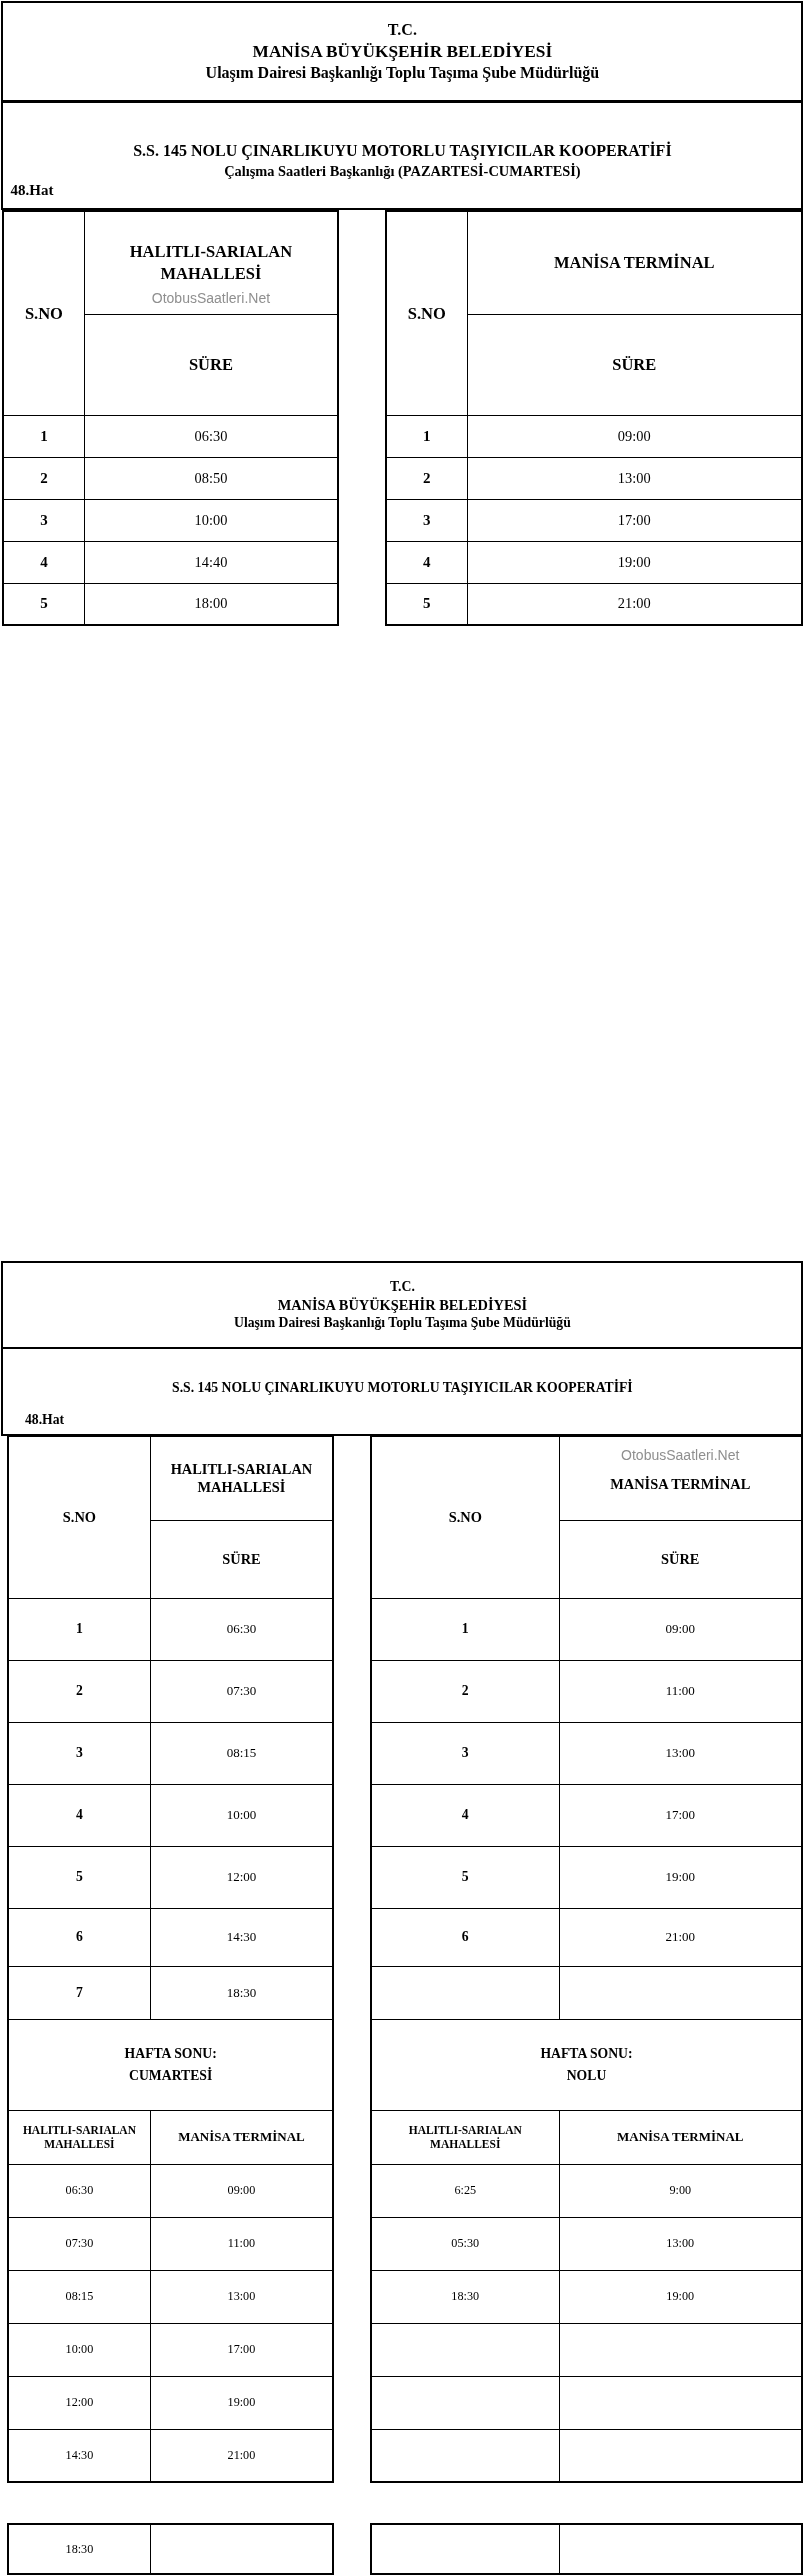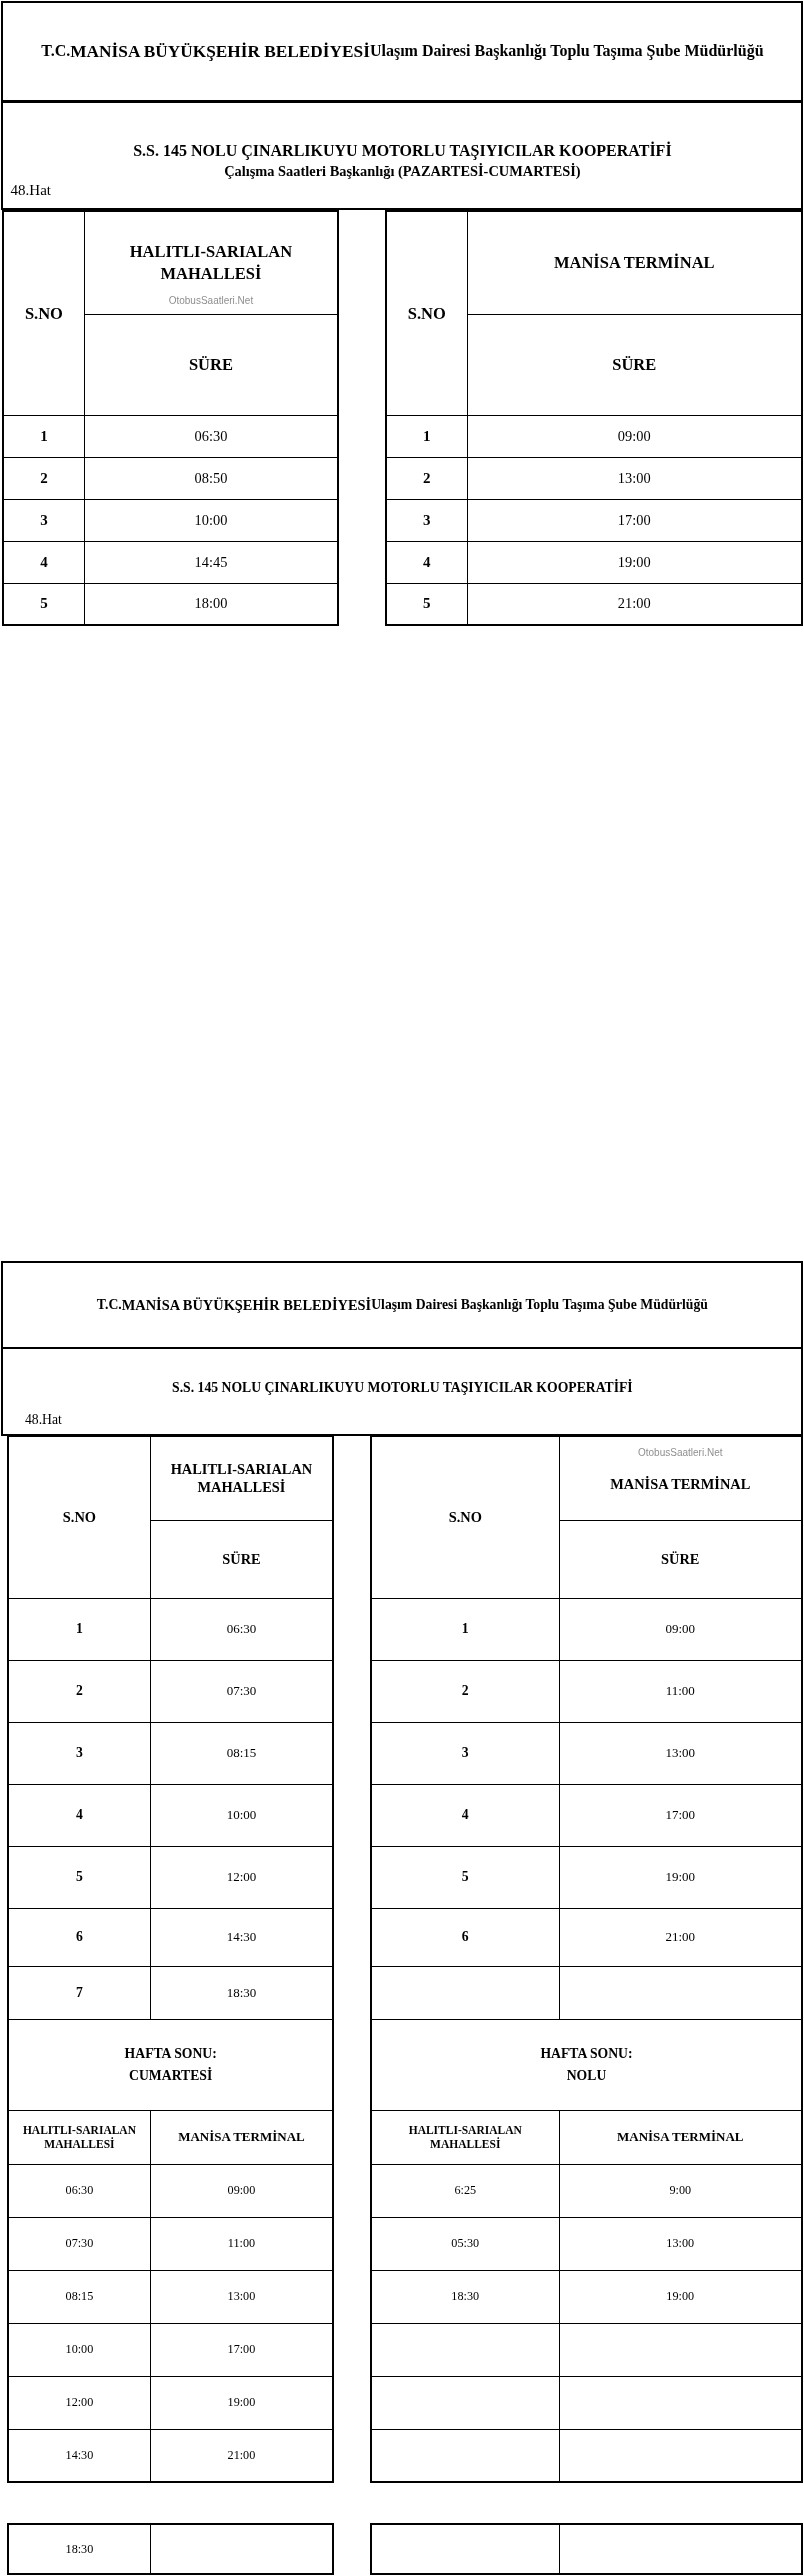--- a/index.html
+++ b/index.html
@@ -4,48 +4,48 @@
 <style>
   html,body { margin:0; padding:0; background:#ffffff; }
   .page {
     position:relative; width:805px; height:2576px; background:#ffffff;
     font-family:"Liberation Serif", serif; color:#000; overflow:hidden;
   }
   .box {
     position:absolute; box-sizing:border-box; border:2.2px solid #000;
     background:#fff; text-align:center;
   }
-  .flexcol { display:flex; flex-direction:row; align-items:center; justify-content:center; }
+  .flexcol { display:flex; flex-direction:column; align-items:center; justify-content:center; }
   .hl { font-weight:bold; line-height:1.3; }
   .d1-tc   { font-size:16px; }
   .d1-muni { font-size:17.3px; }
   .d1-dept { font-size:16px; }
   .d2-tc   { font-size:13.7px; }
   .d2-muni { font-size:14.4px; }
   .d2-dept { font-size:13.7px; }
   .sub-coop1 { font-size:16px; font-weight:bold; line-height:1.35; }
   .sub-sched1{ font-size:14.4px; font-weight:bold; line-height:1.35; }
   .sub-coop2 { font-size:13.7px; font-weight:bold; line-height:1.35; }
   .sub-sched2{ font-size:13px; font-weight:bold; line-height:1.35; }
-  .route { position:absolute; font-weight:normal; }
+  .route { position:absolute; font-weight:bold; }
   .route1 { left:7.2px; bottom:8.6px; font-size:15px; }
   .route2 { left:21.6px; bottom:5.8px;  font-size:13.7px; }
 
   table.t {
     position:absolute; border-collapse:collapse; table-layout:fixed;
     background:#fff; border:2.2px solid #000;
   }
   table.t td {
     border:1.4px solid #000; text-align:center; vertical-align:middle;
     padding:0; overflow:hidden; font-family:"Liberation Serif", serif;
   }
   td.rel { position:relative; }
   .wm {
     position:absolute; left:0; right:0; text-align:center;
-    font-family:"Liberation Sans", sans-serif; font-size:10px;
+    font-family:"Liberation Sans", sans-serif; font-size:14px;
     font-weight:normal; color:#8f8f8f;
   }
   .wm-bottom { bottom:6.5px; }
   .wm-top    { top:8.6px; }
 
   
   tr.h1-name { height:103px; }
   tr.h1-sure { height:101px; }
   tr.r1      { height:42px;  }
   .f-hdr1 { font-size:16.5px; font-weight:bold; line-height:1.3; }
@@ -111,21 +111,21 @@
     <tr class="r1">
           <td class="f-no1">2</td>
           <td class="f-tm1">08:50</td>
         </tr>
     <tr class="r1">
           <td class="f-no1">3</td>
           <td class="f-tm1">10:00</td>
         </tr>
     <tr class="r1">
           <td class="f-no1">4</td>
-          <td class="f-tm1">14:45</td>
+          <td class="f-tm1">14:40</td>
         </tr>
     <tr class="r1">
           <td class="f-no1">5</td>
           <td class="f-tm1">18:00</td>
         </tr>
   </tbody>
     </table>
 
   <table class="t" style="left:385px; top:210px; width:416px;">
     <colgroup>

